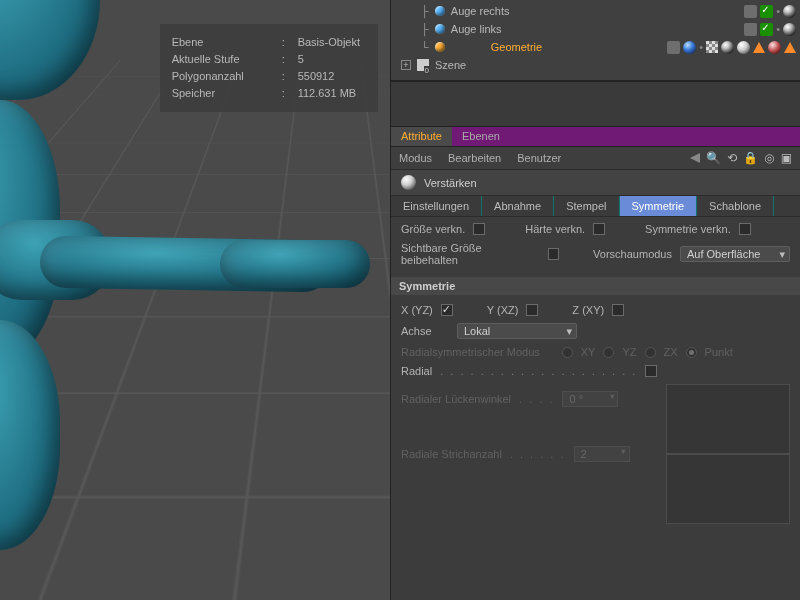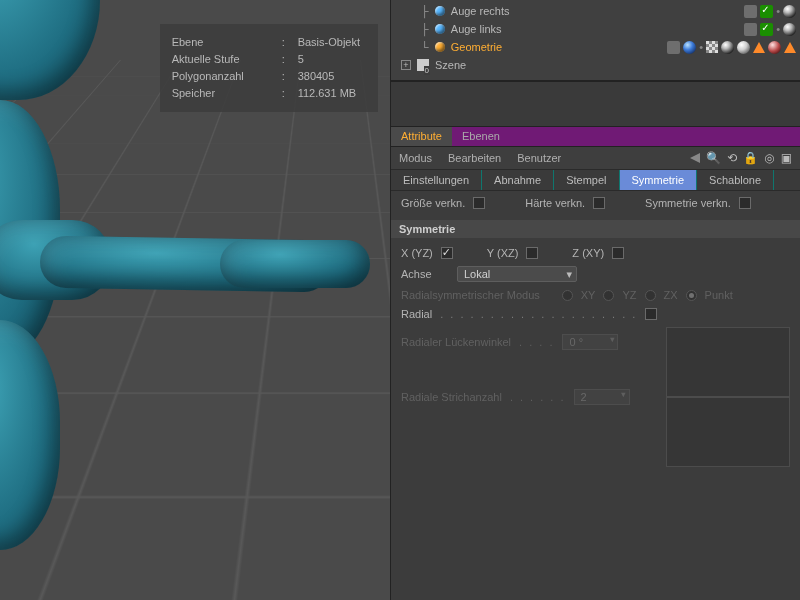--- a/index.html
+++ b/index.html
@@ -40,21 +40,21 @@
   
   .panel { flex:1; display:flex; flex-direction:column; background:#3c3c3c; }
   
   .om { background:#404040; padding:2px 4px 6px 10px; border-bottom:1px solid #222; }
   .om-row { display:flex; align-items:center; height:18px; gap:6px; }
   .tree-indent { display:inline-block; width:14px; }
   .tree-tee { color:#9a9a9a; }
   .dot { width:10px; height:10px; border-radius:50%; display:inline-block; background:#57b7ff; box-shadow:inset -2px -2px 3px rgba(0,0,0,.5), inset 1px 1px 2px rgba(255,255,255,.6);}
   .dot.orange { background:#ffae33; }
   .om-label { color:#b8b8b8; flex:0 0 88px; }
-  .om-label.active { color:#ffae33; }
+  .om-label.active { color:#ffae33;margin-left:40px; }
   .om-icons { display:flex; align-items:center; gap:3px; margin-left:auto; }
   .sq { width:13px; height:13px; display:inline-block; border-radius:2px; }
   .sq.grey { background:#6e6e6e; }
   .sq.check { background:#1a8f00; position:relative;}
   .sq.check:after{content:"✓"; color:#fff; font-size:10px; position:absolute; left:1px; top:-1px;}
   .ball { width:13px; height:13px; border-radius:50%; display:inline-block; background:radial-gradient(circle at 35% 30%, #fff 0%, #bbb 30%, #111 80%); }
   .ball.blue { background:radial-gradient(circle at 35% 30%, #b9e2ff 0%, #3d7bd9 40%, #0a2050 90%);}
   .ball.silver { background:radial-gradient(circle at 35% 30%, #fff 0%, #cfcfcf 40%, #444 90%);}
   .ball.red { background:radial-gradient(circle at 35% 30%, #ffe0e0 0%, #b74848 50%, #3a0a0a 90%);}
   .tri { width:0; height:0; border-left:6px solid transparent; border-right:6px solid transparent; border-bottom:11px solid #ff8a2a; display:inline-block;}
@@ -128,21 +128,21 @@
           <span>Basis-Objekt</span>
         </div>
       <div class="hud-row">
           <span class="k">Aktuelle Stufe</span>
           <span class="c">:</span>
           <span>5</span>
         </div>
       <div class="hud-row">
           <span class="k">Polygonanzahl</span>
           <span class="c">:</span>
-          <span>380405</span>
+          <span>550912</span>
         </div>
       <div class="hud-row">
           <span class="k">Speicher</span>
           <span class="c">:</span>
           <span>112.631 MB</span>
         </div>
     </div>
   </div>
 
   <div class="panel">
@@ -210,39 +210,50 @@
       <span class="right-icons">
         <span class="arrow-left"></span>
         <span class="ric">🔍</span>
         <span class="ric">⟲</span>
         <span class="ric">🔒</span>
         <span class="ric">◎</span>
         <span class="ric">▣</span>
       </span>
     </div>
 
+    <div class="toolrow">
+      <span class="tballs"></span>
+      <span class="tool-label">Verstärken</span>
+    </div>
 
     <div class="subtabs">
       <div class="subtab">Einstellungen</div>
       <div class="subtab">Abnahme</div>
       <div class="subtab">Stempel</div>
       <div class="subtab sel">Symmetrie</div>
       <div class="subtab">Schablone</div>
     </div>
 
     <div class="form">
       <div class="row">
         <span class="lbl">Größe verkn.</span>
         <span class="cb"></span>
         <span style="width:24px"></span>
         <span class="lbl">Härte verkn.</span>
         <span class="cb"></span>
         <span style="width:24px"></span>
         <span class="lbl">Symmetrie verkn.</span>
         <span class="cb"></span>
+      </div>
+      <div class="row">
+        <span class="lbl">Sichtbare Größe beibehalten</span>
+        <span class="cb"></span>
+        <span style="width:18px"></span>
+        <span class="lbl">Vorschaumodus</span>
+        <span class="sel-box" style="min-width:110px">Auf Oberfläche</span>
       </div>
 
       <div class="sect">Symmetrie</div>
 
       <div class="row">
         <span class="lbl">X (YZ)</span>
         <span class="cb on"></span>
         <span style="width:18px"></span>
         <span class="lbl">Y (XZ)</span>
         <span class="cb"></span>

